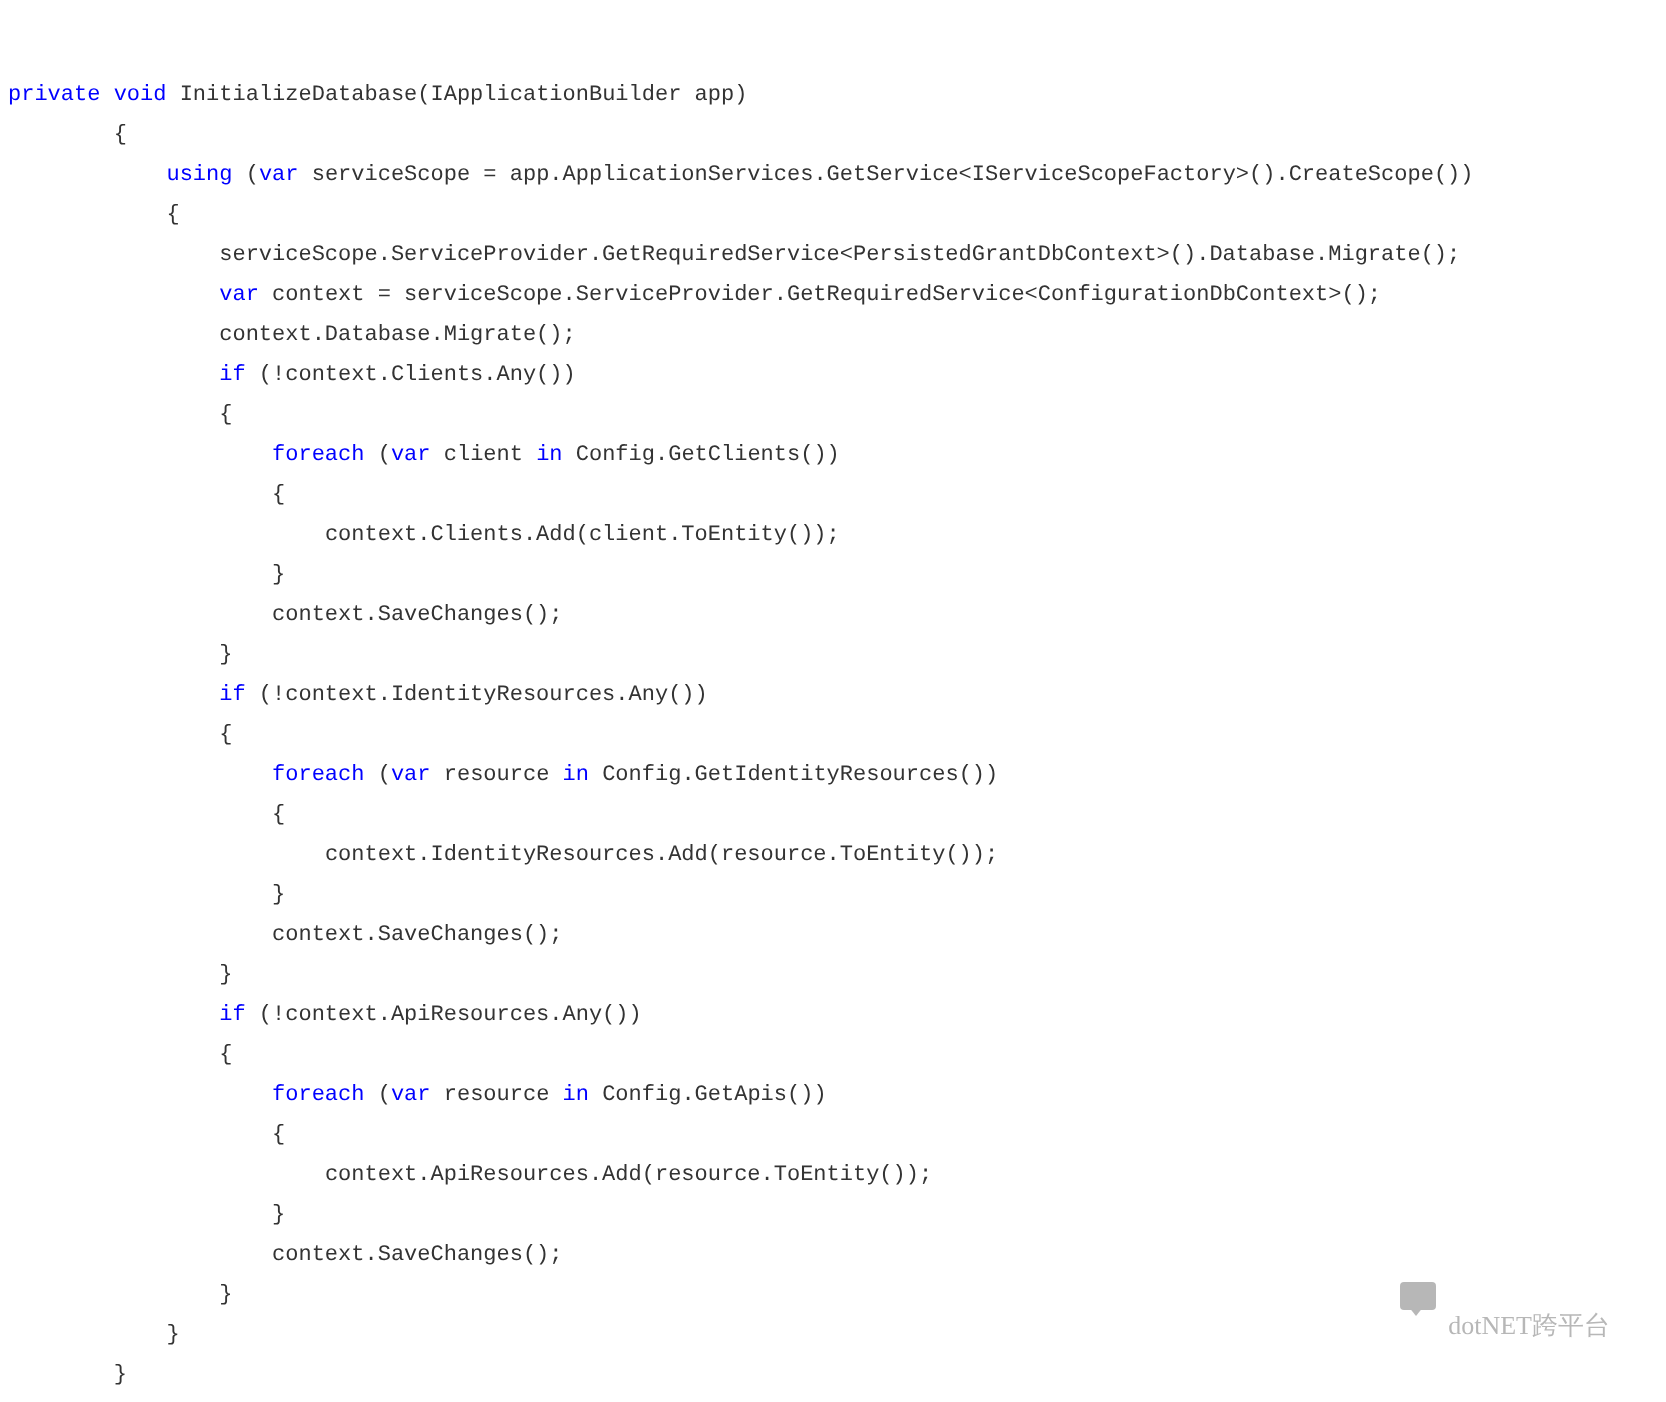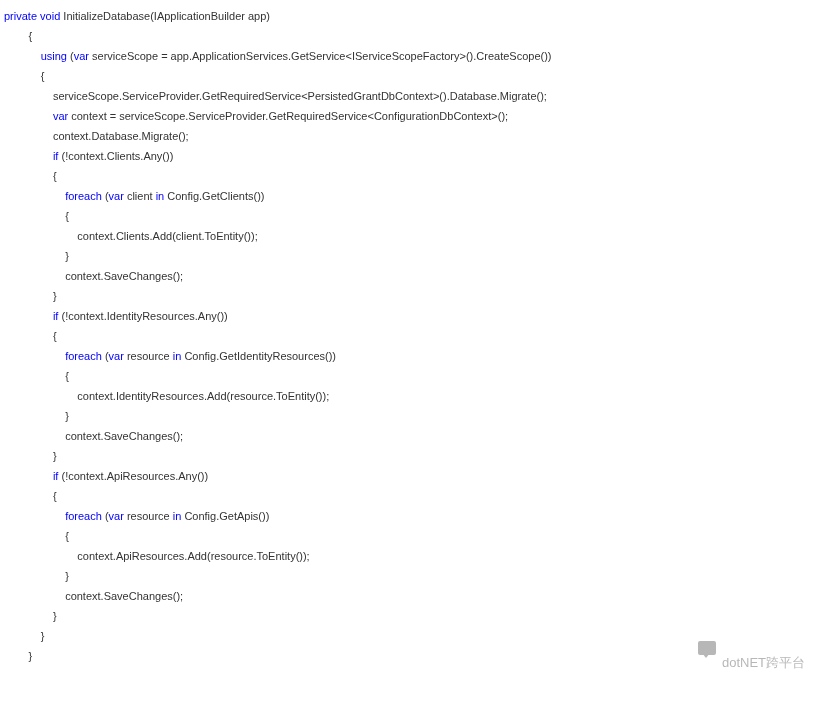--- a/index.html
+++ b/index.html
@@ -12,22 +12,23 @@
       height: 701px;
       background: #ffffff;
       font-family: "Courier New", Courier, monospace;
       font-size: 11px;
       line-height: 20px;
       padding: 6px 4px;
       position: relative;
       overflow: hidden;
     }
     pre {
-      font-family: Liberation Sans, sans-serif;
+      font-family: Liberation Mono, monospace;
       white-space: pre;
+      margin-top: 32px;
     }
     .kw { color: #0000ff; }
     .default { color: #333333; }
     .watermark {
       position: absolute;
       bottom: 28px;
       right: 28px;
       display: flex;
       align-items: center;
       gap: 6px;
@@ -47,21 +48,21 @@
       bottom: -3px;
       left: 4px;
       width: 0;
       height: 0;
       border-left: 4px solid transparent;
       border-right: 4px solid transparent;
       border-top: 5px solid #888;
     }
     .watermark-text {
       color: #888;
-      font-family: Liberation Sans, sans-serif;
+      font-family: Liberation Serif, serif;
       font-size: 13px;
       margin-top: 31px;
     }
   </style>
 </head>
 <body>
 
 <pre id="code-container"><div><span class="kw">private</span><span class="default"> </span><span class="kw">void</span><span class="default"> InitializeDatabase(IApplicationBuilder app)</span></div><div>        <span class="default">{</span></div><div>            <span class="kw">using</span><span class="default"> (</span><span class="kw">var</span><span class="default"> serviceScope = app.ApplicationServices.GetService&lt;IServiceScopeFactory&gt;().CreateScope())</span></div><div>            <span class="default">{</span></div><div>                <span class="default">serviceScope.ServiceProvider.GetRequiredService&lt;PersistedGrantDbContext&gt;().Database.Migrate();</span></div><div>                <span class="kw">var</span><span class="default"> context = serviceScope.ServiceProvider.GetRequiredService&lt;ConfigurationDbContext&gt;();</span></div><div>                <span class="default">context.Database.Migrate();</span></div><div>                <span class="kw">if</span><span class="default"> (!context.Clients.Any())</span></div><div>                <span class="default">{</span></div><div>                    <span class="kw">foreach</span><span class="default"> (</span><span class="kw">var</span><span class="default"> client </span><span class="kw">in</span><span class="default"> Config.GetClients())</span></div><div>                    <span class="default">{</span></div><div>                        <span class="default">context.Clients.Add(client.ToEntity());</span></div><div>                    <span class="default">}</span></div><div>                    <span class="default">context.SaveChanges();</span></div><div>                <span class="default">}</span></div><div>                <span class="kw">if</span><span class="default"> (!context.IdentityResources.Any())</span></div><div>                <span class="default">{</span></div><div>                    <span class="kw">foreach</span><span class="default"> (</span><span class="kw">var</span><span class="default"> resource </span><span class="kw">in</span><span class="default"> Config.GetIdentityResources())</span></div><div>                    <span class="default">{</span></div><div>                        <span class="default">context.IdentityResources.Add(resource.ToEntity());</span></div><div>                    <span class="default">}</span></div><div>                    <span class="default">context.SaveChanges();</span></div><div>                <span class="default">}</span></div><div>                <span class="kw">if</span><span class="default"> (!context.ApiResources.Any())</span></div><div>                <span class="default">{</span></div><div>                    <span class="kw">foreach</span><span class="default"> (</span><span class="kw">var</span><span class="default"> resource </span><span class="kw">in</span><span class="default"> Config.GetApis())</span></div><div>                    <span class="default">{</span></div><div>                        <span class="default">context.ApiResources.Add(resource.ToEntity());</span></div><div>                    <span class="default">}</span></div><div>                    <span class="default">context.SaveChanges();</span></div><div>                <span class="default">}</span></div><div>            <span class="default">}</span></div><div>        <span class="default">}</span></div></pre>
 
 <div class="watermark">

